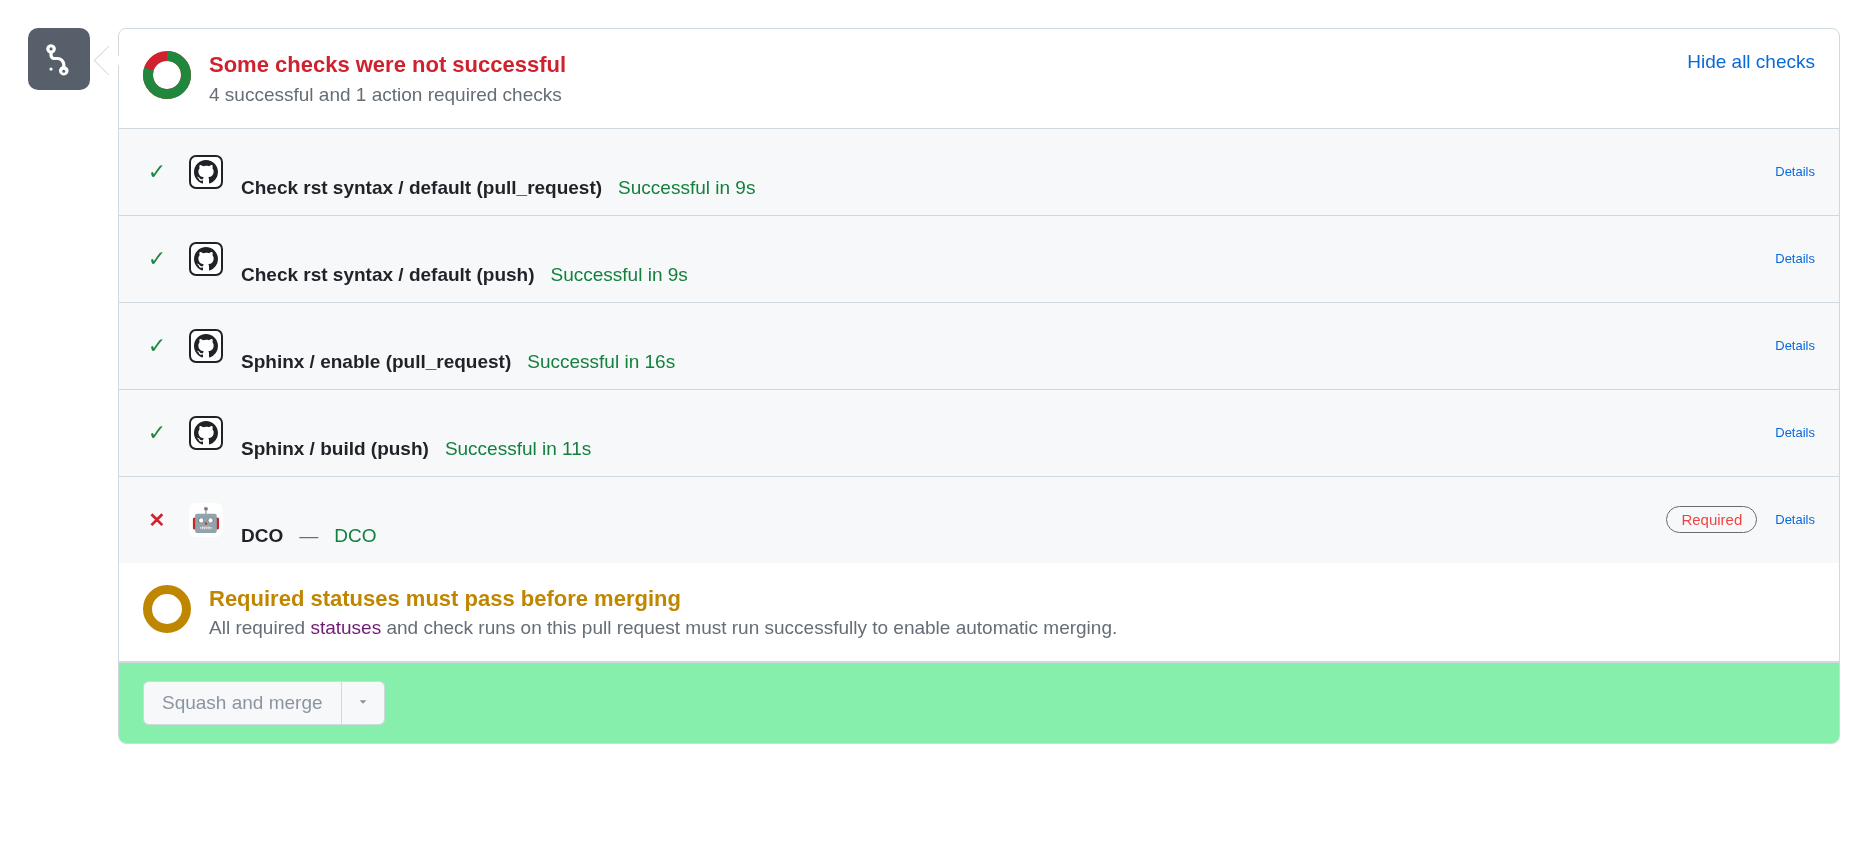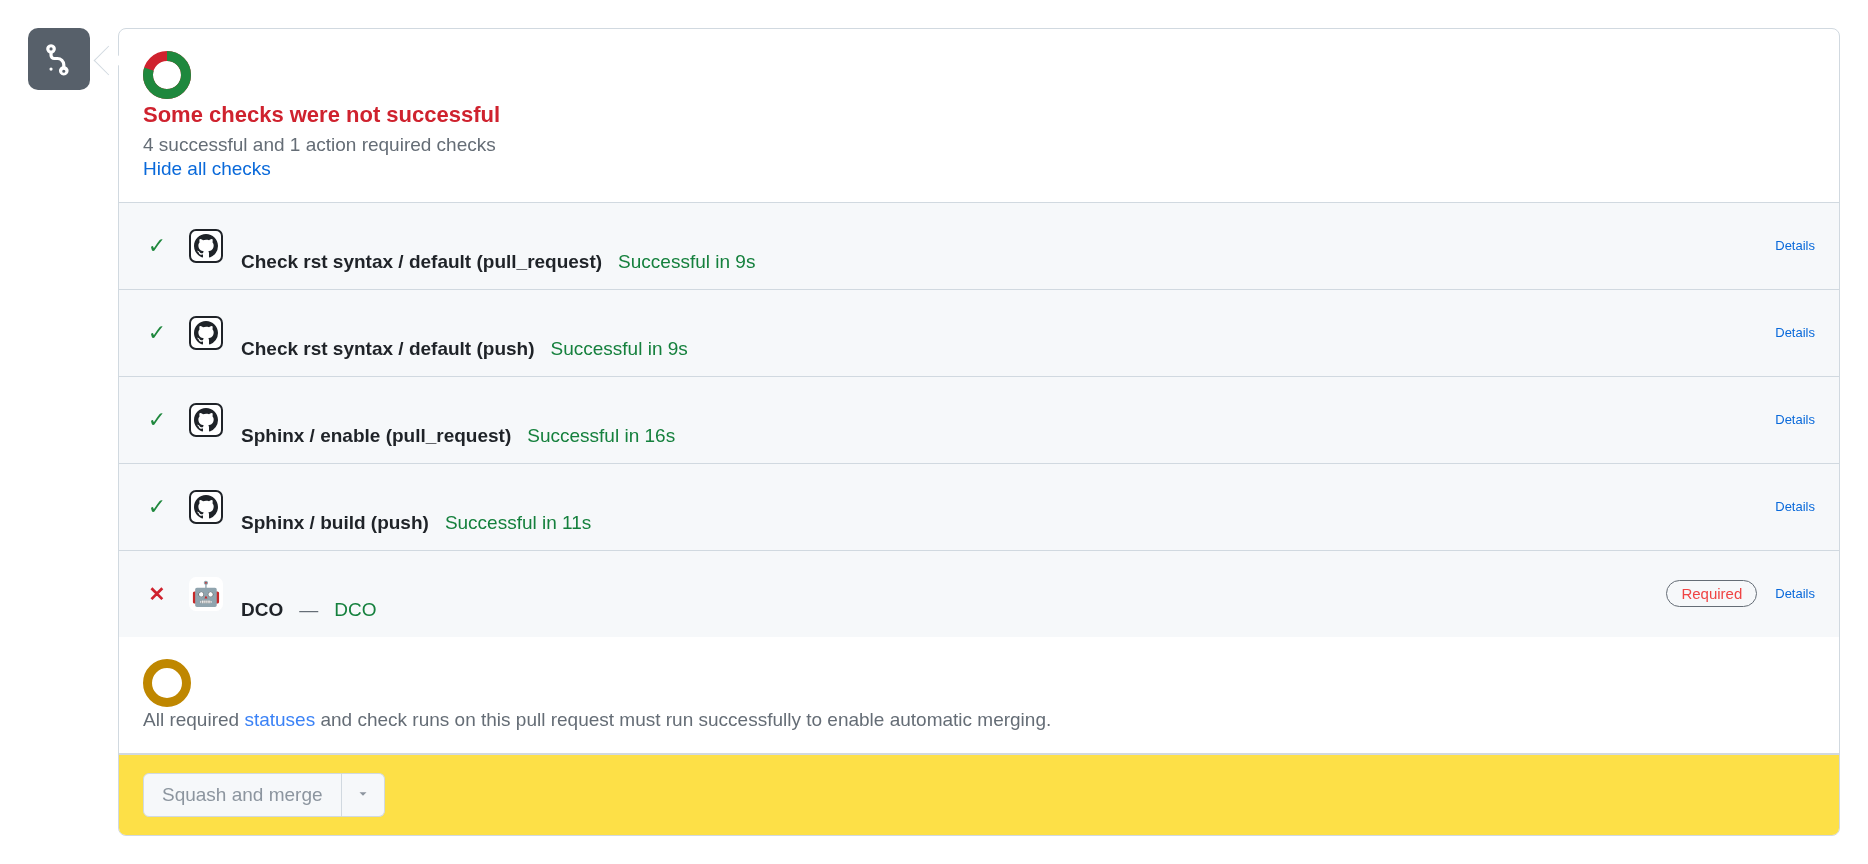--- a/index.html
+++ b/index.html
@@ -37,24 +37,23 @@
   }
   .merge-box {
     flex: 1;
     border: 1px solid #d1d9e0;
     border-radius: 8px;
     overflow: hidden;
   }
   .section {
     padding: 22px 24px;
     display: flex;
-    gap: 2px;
+    gap: 18px;
     align-items: flex-start;
     border-bottom: 1px solid #d1d9e0;
-    flex-direction: column;
   }
   .section:last-child { border-bottom: none; }
   .donut {
     width: 48px; height: 48px; flex-shrink: 0;
     position: relative;
   }
   .donut svg { width: 48px; height: 48px; transform: rotate(-90deg); }
   .section-body { flex: 1; }
   .section-heading {
     font-size: 22px;
@@ -110,23 +109,23 @@
     color: #0969da;
     text-decoration: none;
     font-size: 13px;
   }
   .pending-ring {
     width: 48px; height: 48px;
     border: 9px solid #bf8700;
     border-radius: 50%;
     flex-shrink: 0;
   }
-  .statuses-link { color: #3b82f6; text-decoration: none; }
+  .statuses-link { color: #701a75; text-decoration: none; }
   .footer {
-    background: #fde047;
+    background: #86efac;
     padding: 18px 24px;
     display: flex;
     align-items: center;
     gap: 24px;
     font-size: 19px;
     border-top: 1px solid #d1d9e0;
   }
   .btn-group { display: flex; }
   .btn {
     border: 1px solid #d1d9e0;
@@ -241,20 +240,21 @@
             <span class="check-status">DCO</span>
           </div>
           <span class="badge-required">Required</span>
           <a href="#" class="details-link">Details</a>
         </div>
       </div>
 
     <div class="section">
       <div class="pending-ring"></div>
       <div class="section-body">
+        <h3 class="section-heading heading-warn">Required statuses must pass before merging</h3>
         <div class="section-sub">
           <span>All required </span><a href="#" class="statuses-link">statuses</a><span> and check runs on this pull request must run successfully to enable automatic merging.</span>
         </div>
       </div>
     </div>
 
     <div class="footer">
       <div class="btn-group">
         <button class="btn btn-main">Squash and merge</button>
         <button class="btn btn-caret">

